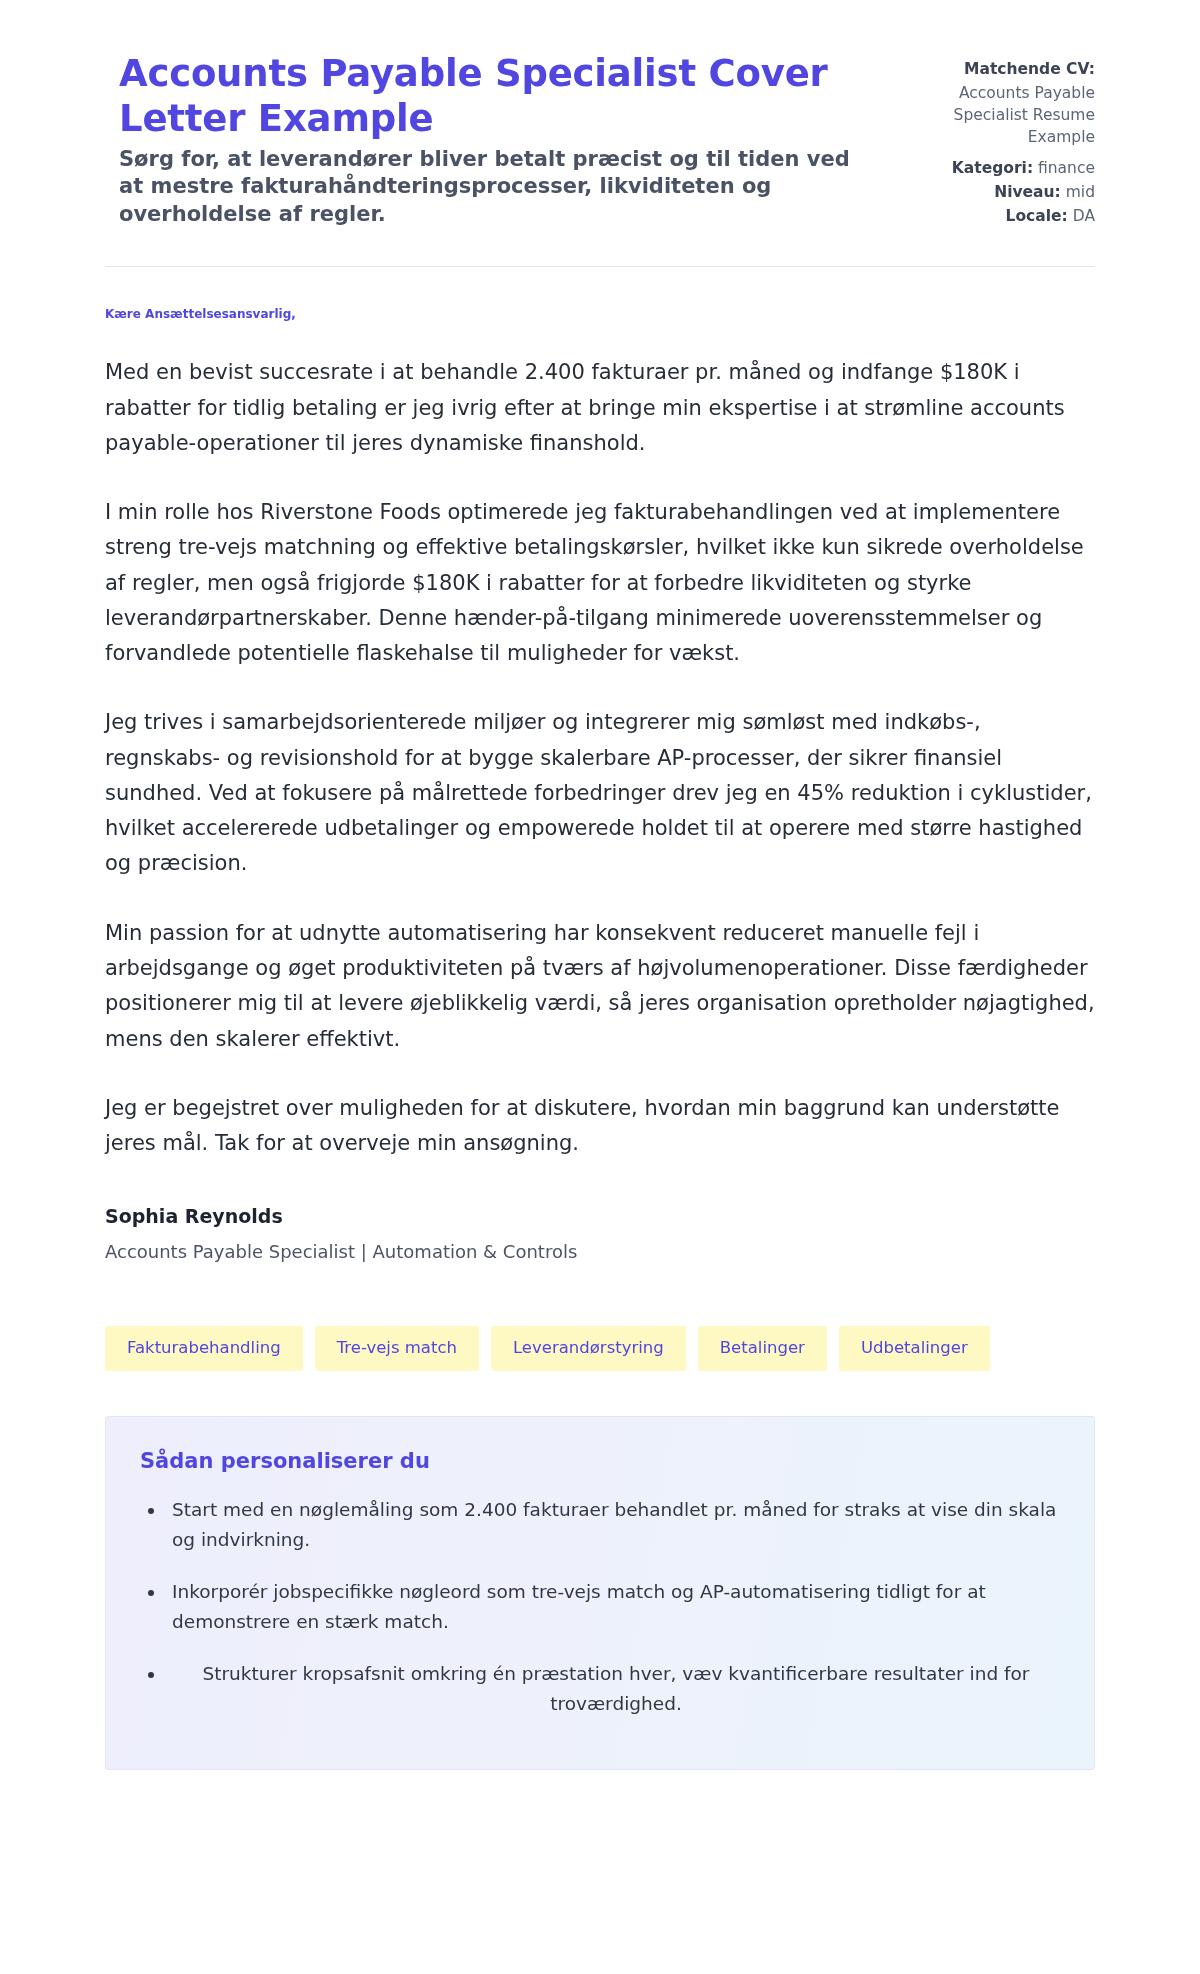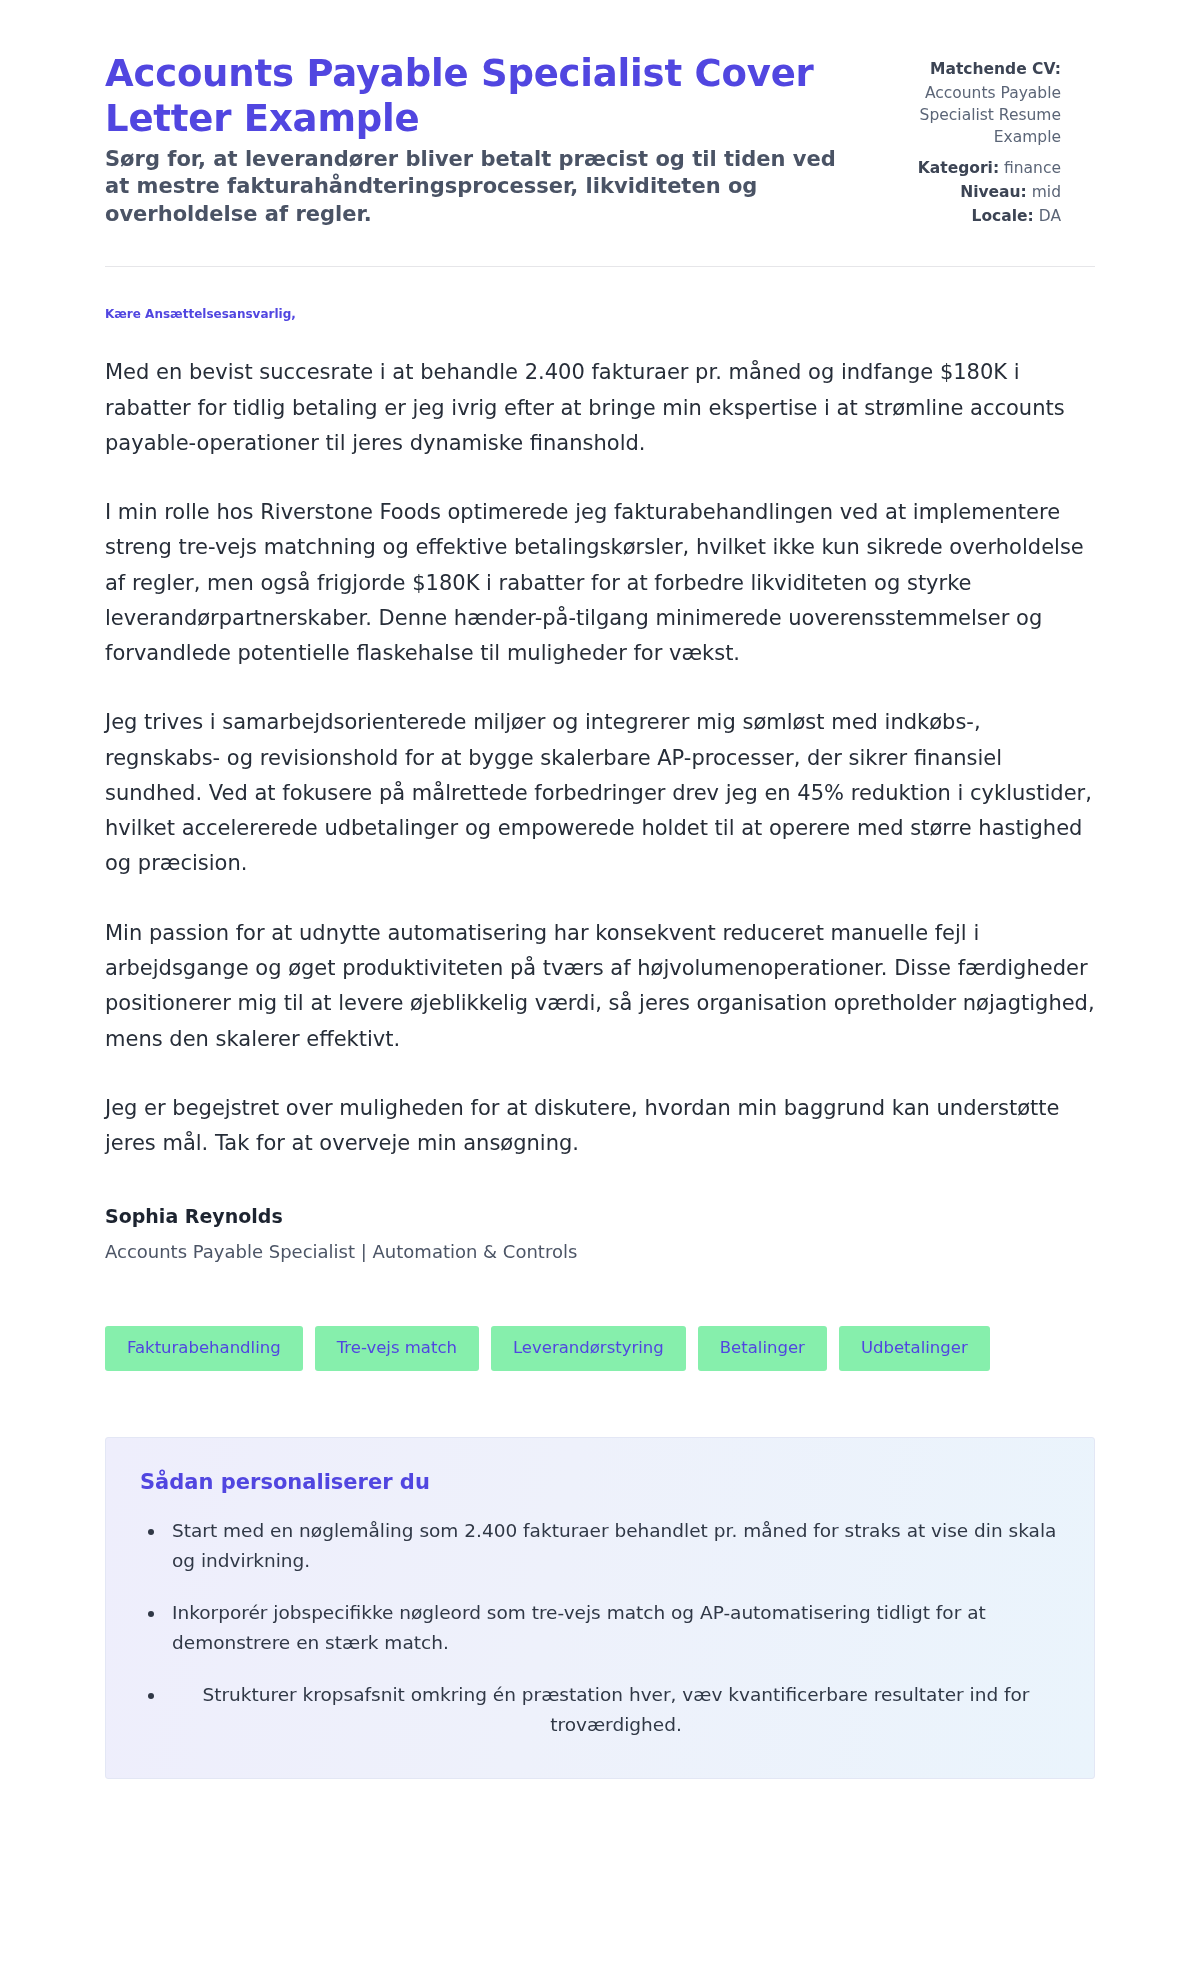--- a/index.html
+++ b/index.html
@@ -18,22 +18,22 @@
   .page {
     width: 1200px;
     box-sizing: border-box;
     padding: 52px 105px 40px 105px;
   }
 
   
   .header {
     display: flex;
     align-items: flex-start;
-    justify-content: flex-start;
-    gap: 20px;
+    justify-content: flex-end;
+    gap: 40px;
   }
   .header-left {
     flex: 1 1 auto;
     max-width: 740px;
   }
   .doc-title {
     font-size: 37px;
     line-height: 1.21;
     font-weight: bold;
     color: #5146e0;
@@ -112,36 +112,36 @@
   }
 
   
   .tags {
     display: flex;
     flex-wrap: wrap;
     gap: 12px;
     margin-top: 64px;
   }
   .tag {
-    background: #86efac;
+    background: #fef9c3;
     color: #5146e0;
     font-size: 16.5px;
     line-height: 1;
     padding: 14px 22px;
     border-radius: 3px;
     white-space: nowrap;
   }
 
   
   .tips {
-    margin-top: 66px;
+    margin-top: 45px;
     background: linear-gradient(100deg, #eeeefc 0%, #eef1fb 45%, #eaf4fc 100%);
     border: 1px solid #e3e7f5;
     border-radius: 3px;
-    padding: 32px 34px 38px 34px;
+    padding: 32px 34px 50px 34px;
   }
   .tips-title {
     font-size: 21px;
     font-weight: bold;
     color: #5146e0;
     margin: 0 0 22px 0;
   }
   .tips-list {
     margin: 0;
     padding-left: 26px;

